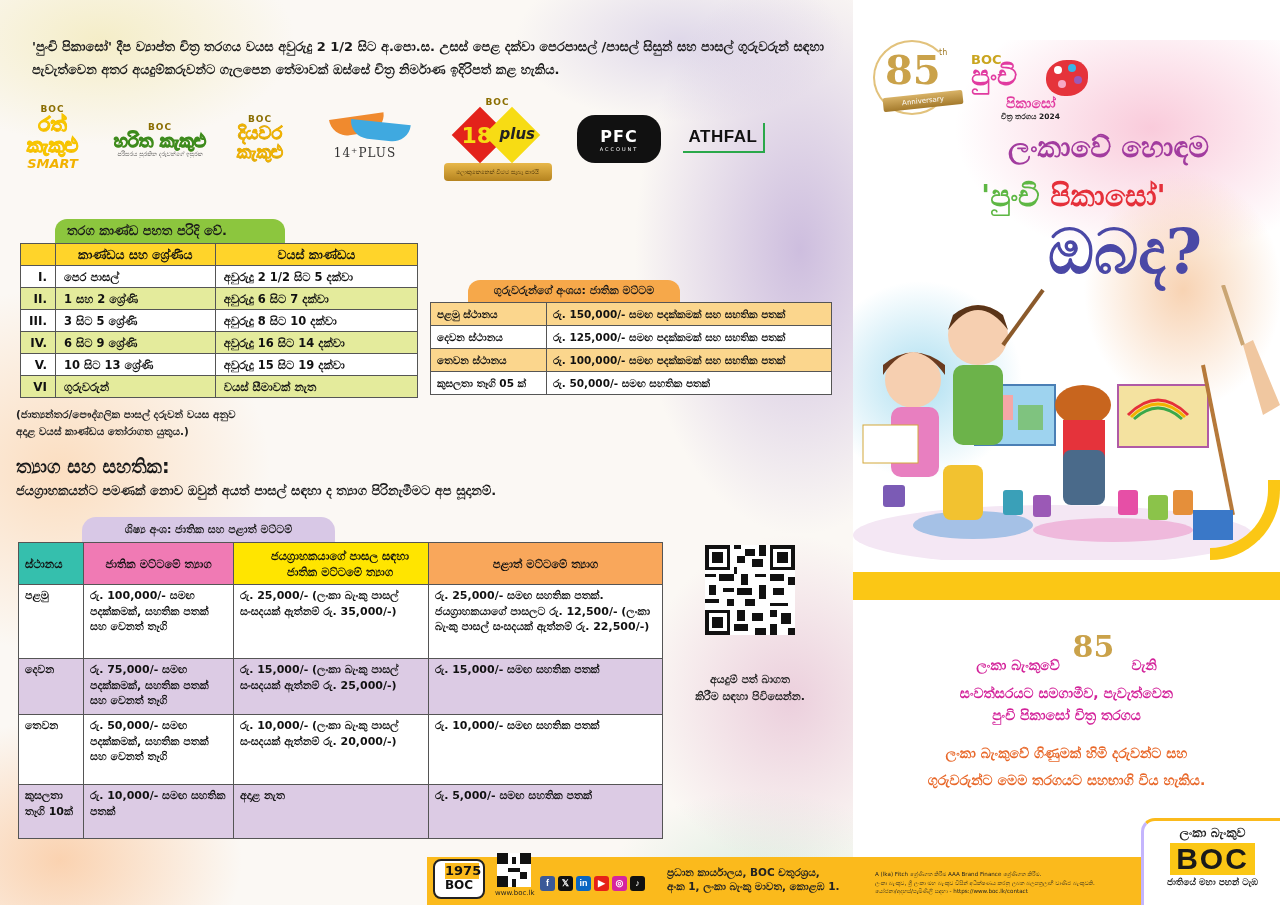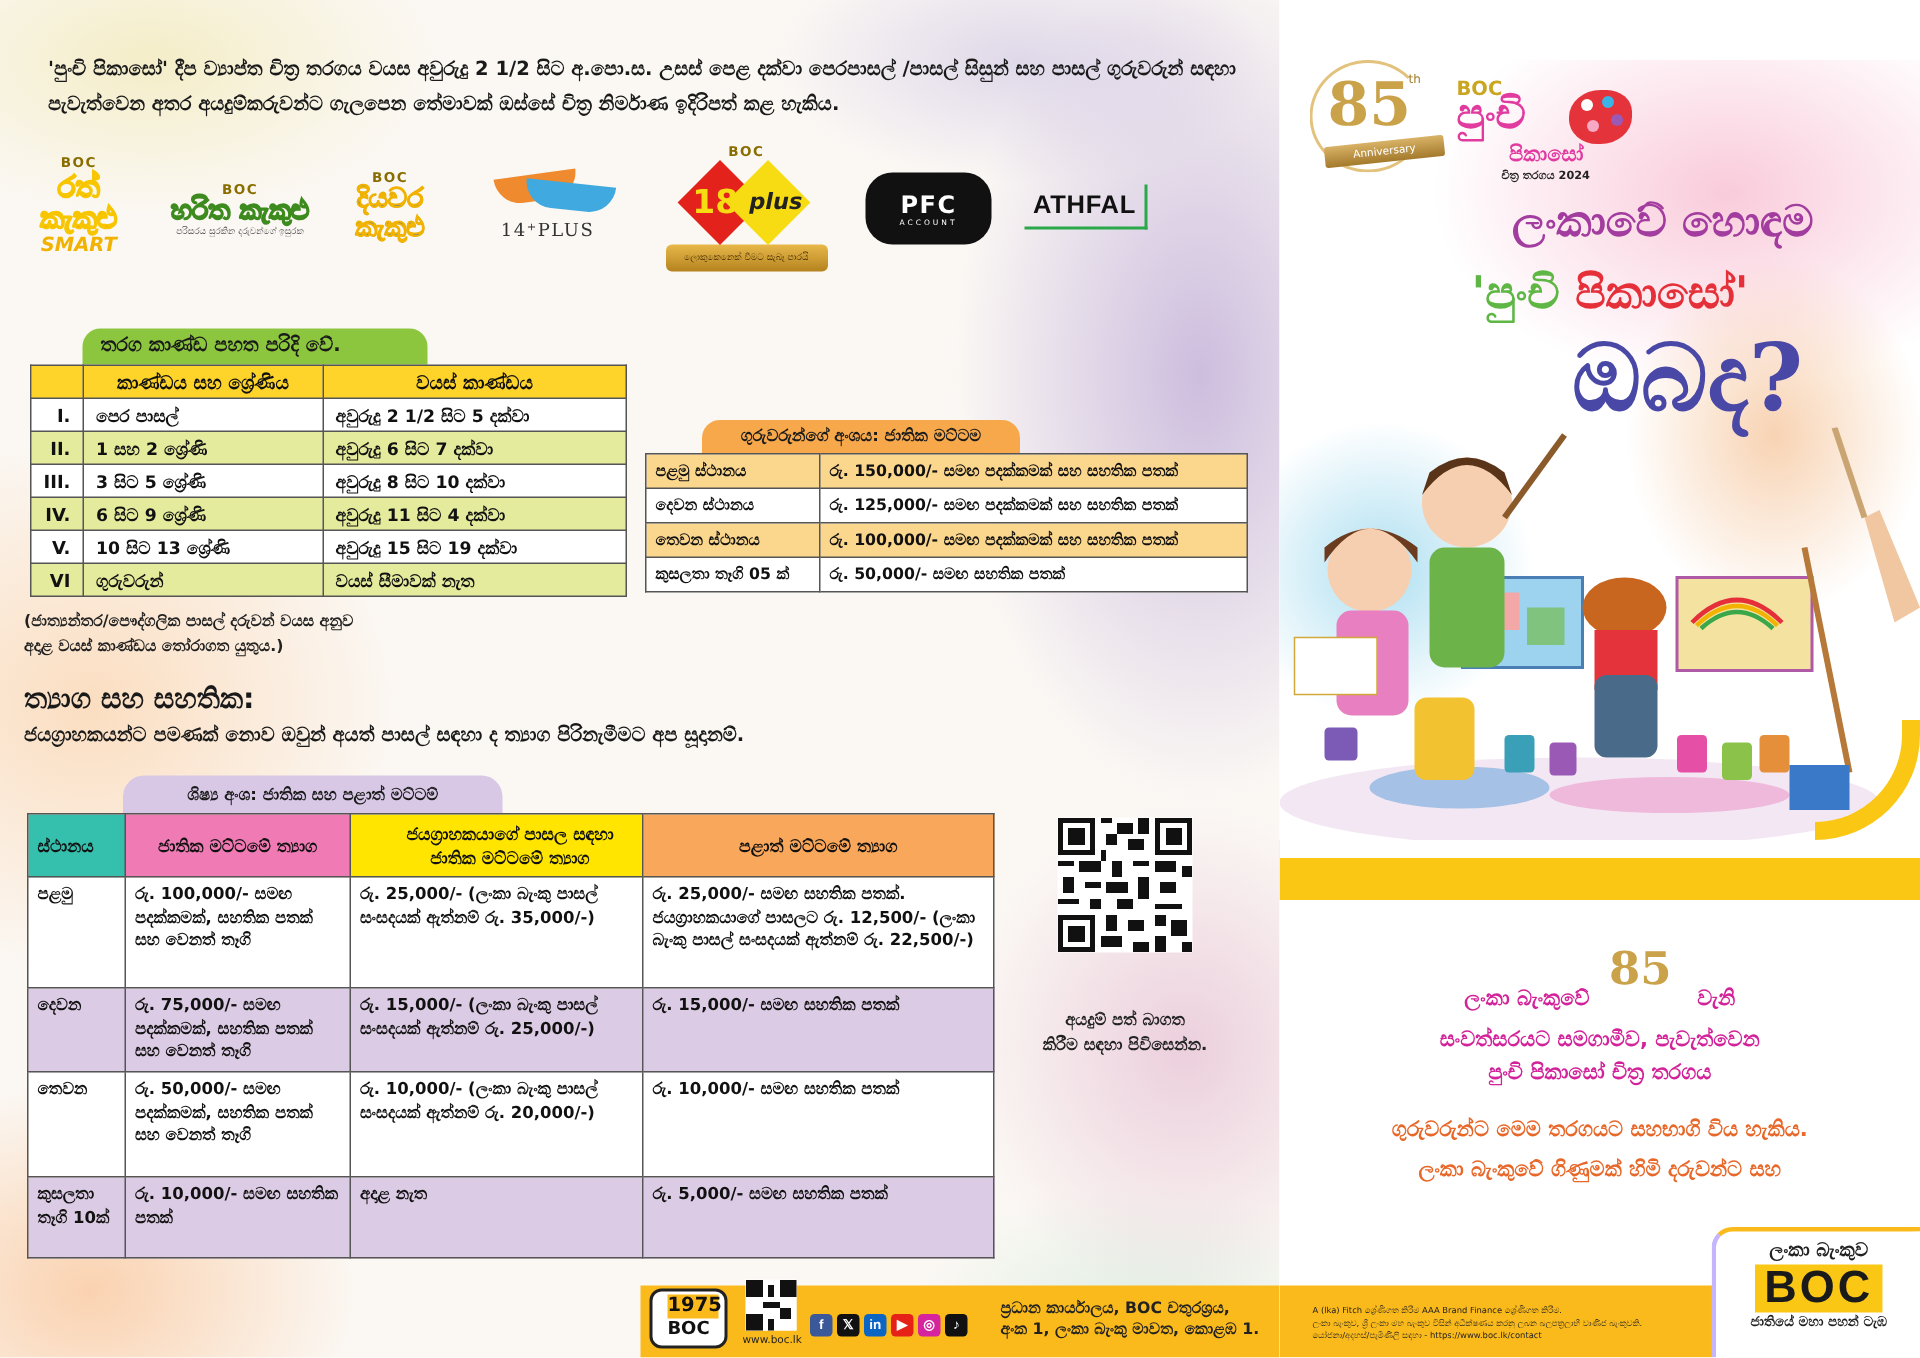--- a/index.html
+++ b/index.html
@@ -215,21 +215,21 @@
       <td>අවුරුදු 6 සිට 7 දක්වා</td>
     </tr>
     <tr class="white">
       <td class="num">III.</td>
       <td>3 සිට 5 ශ්‍රේණි</td>
       <td>අවුරුදු 8 සිට 10 දක්වා</td>
     </tr>
     <tr class="alt">
       <td class="num">IV.</td>
       <td>6 සිට 9 ශ්‍රේණි</td>
-      <td>අවුරුදු 11 සිට 4 දක්වා</td>
+      <td>අවුරුදු 16 සිට 14 දක්වා</td>
     </tr>
     <tr class="white">
       <td class="num">V.</td>
       <td>10 සිට 13 ශ්‍රේණි</td>
       <td>අවුරුදු 15 සිට 19 දක්වා</td>
     </tr>
     <tr class="alt">
       <td class="num">VI</td>
       <td>ගුරුවරුන්</td>
       <td>වයස් සීමාවක් නැත</td>
@@ -463,22 +463,22 @@
     <div>
       <span>ලංකා බැංකුවේ</span>
       <span class="anniv-mini"><span>85</span></span>
       <span>වැනි</span>
     </div>
     <div>සංවත්සරයට සමගාමීව, පැවැත්වෙන</div>
     <div>පුංචි පිකාසෝ චිත්‍ර තරගය</div>
   </div>
 
   <div class="msg2">
+    <div>ලංකා බැංකුවේ ගිණුමක් හිමි දරුවන්ට සහ</div>
     <div>ගුරුවරුන්ට මෙම තරගයට සහභාගි විය හැකිය.</div>
-    <div>ලංකා බැංකුවේ ගිණුමක් හිමි දරුවන්ට සහ</div>
   </div>
 
   <div class="foot-bar-right"></div>
   <div class="foot-fine">
     <div>A (lka) Fitch ශ්‍රේණිගත කිරීම AAA Brand Finance ශ්‍රේණිගත කිරීම.</div>
     <div>ලංකා බැංකුව, ශ්‍රී ලංකා මහ බැංකුව විසින් අධීක්ෂණය කරනු ලබන බලපත්‍රලාභී වාණිජ බැංකුවකි.</div>
     <div>යෝජනා/අදහස්/පැමිණිලි සඳහා - https://www.boc.lk/contact</div>
   </div>
 
   <div class="boc-box">

